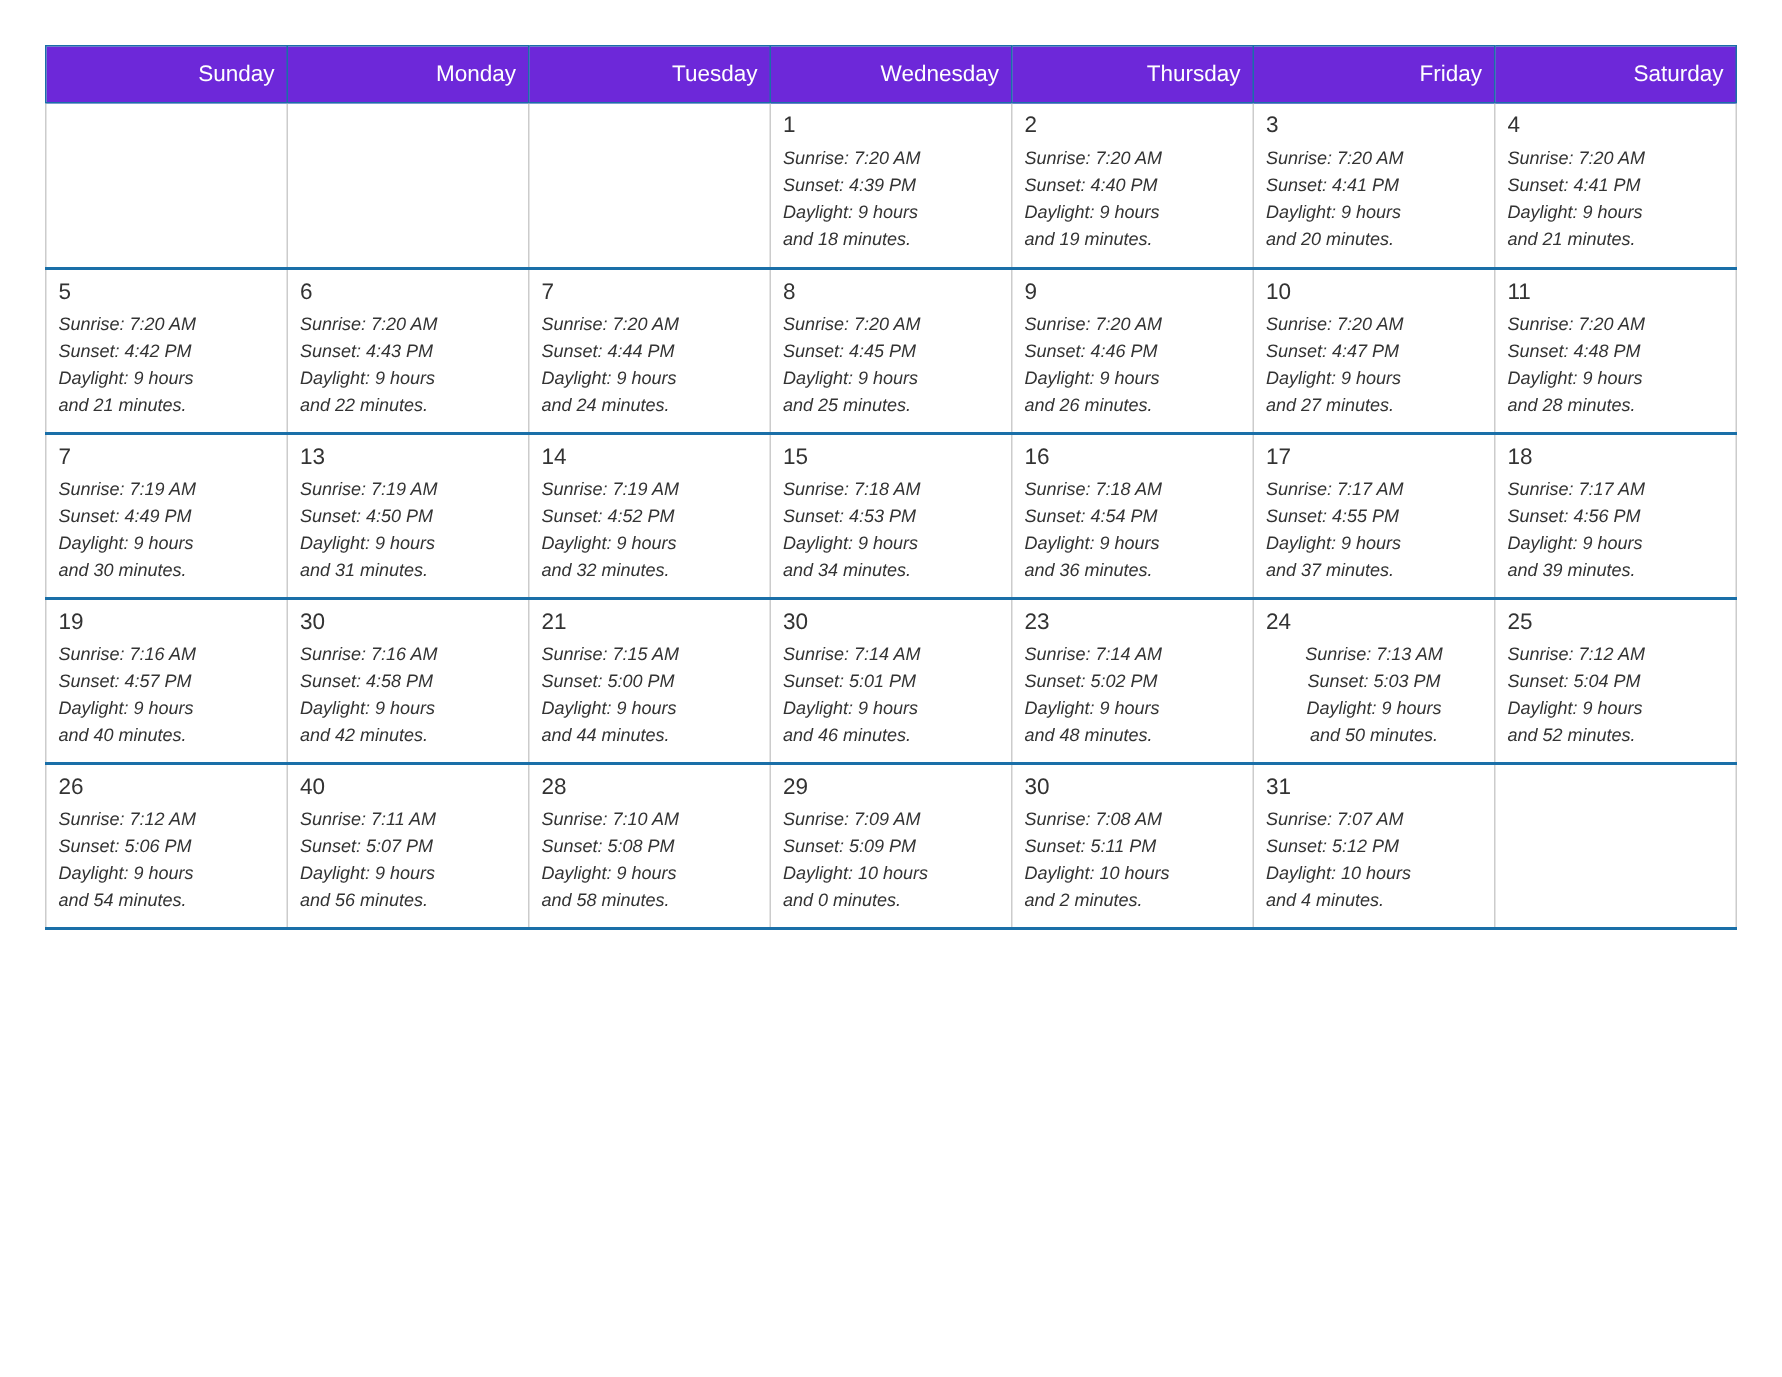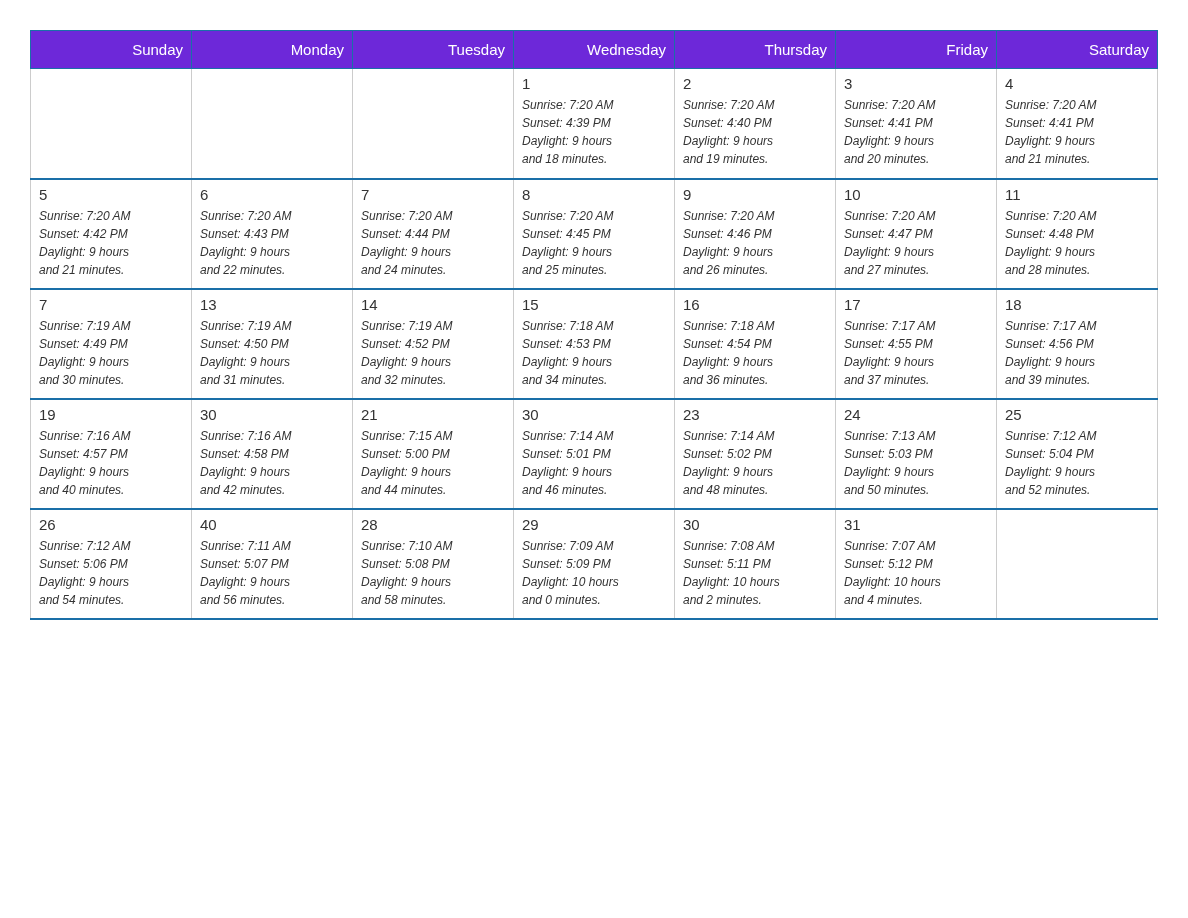--- a/index.html
+++ b/index.html
@@ -273,21 +273,21 @@
         </td>
         <td>
           <span class="day-num">23</span>
           <div class="day-info" style="white-space: pre-line;">Sunrise: 7:14 AM
 Sunset: 5:02 PM
 Daylight: 9 hours
 and 48 minutes.</div>
         </td>
         <td>
           <span class="day-num">24</span>
-          <div class="day-info" style="white-space: pre-line;">Sunrise: 7:13 AM
+          <div class="day-info" style="white-space: pre-line; text-align: center;">Sunrise: 7:13 AM
 Sunset: 5:03 PM
 Daylight: 9 hours
 and 50 minutes.</div>
         </td>
         <td>
           <span class="day-num">25</span>
           <div class="day-info" style="white-space: pre-line;">Sunrise: 7:12 AM
 Sunset: 5:04 PM
 Daylight: 9 hours
 and 52 minutes.</div>

